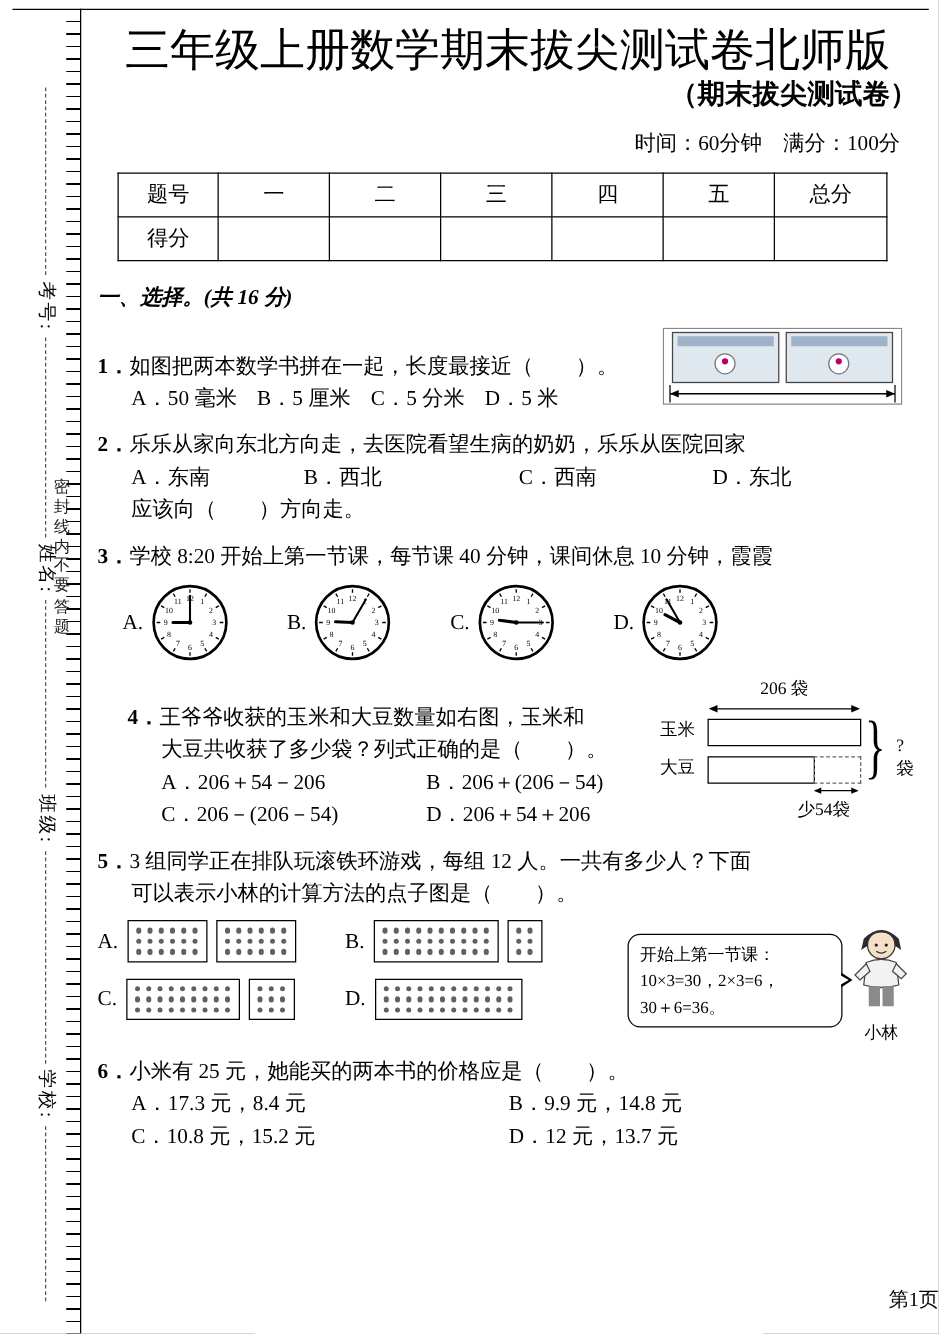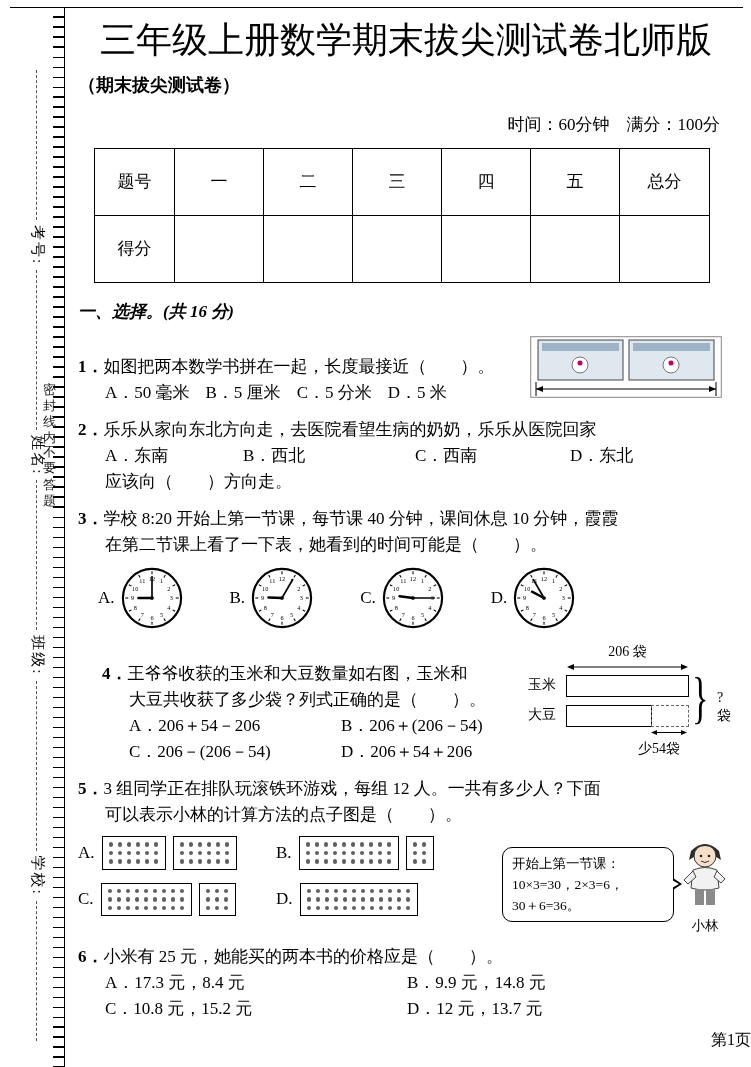--- a/index.html
+++ b/index.html
@@ -13,25 +13,25 @@
       background:repeating-linear-gradient(to bottom,transparent 0,transparent 8.5px,#000 8.5px,#000 10px);}
   .seal-text{position:absolute;left:47px;top:65px;width:950px;transform:rotate(90deg);
       transform-origin:0 0;white-space:nowrap;font-size:15px;letter-spacing:2px;}
   .dash{display:inline-block;height:0;border-top:1.3px dashed #555;vertical-align:middle;margin:0 5px;}
   .seal-warning{position:absolute;left:40px;top:372px;writing-mode:vertical-rl;text-orientation:upright;
       letter-spacing:16px;font-size:13px;color:#222;}
 
   
   .main{position:absolute;left:78px;top:14px;width:656px;font-size:17px;line-height:26px;}
   .title{font-size:36px;line-height:44px;font-weight:normal;text-align:center;white-space:nowrap;margin-top:4px;}
-  .subtitle{font-size:18px;font-weight:bold;text-align:left;margin-top:10px;}
+  .subtitle{font-size:22px;font-weight:bold;text-align:right;}
   .meta{text-align:right;padding-right:14px;margin-top:14px;}
 
   table.score{border-collapse:collapse;margin:10px 0 0 16px;}
-  table.score td{border:1.7px solid #000;height:34px;text-align:center;font-size:17px;padding:16px;}
+  table.score td{border:1.7px solid #000;height:34px;text-align:center;font-size:17px;padding:0;}
 
   .sec-head{font-size:17px;font-weight:bold;margin-top:16px;font-style:italic;}
   .q{margin-top:11px;align-items:flex-end;}
   .qnum{font-weight:bold;}
   .ln{white-space:nowrap;}
   .indent{margin-left:27px;}
   .ob{display:inline-block;}
 
   
   .q1row{display:flex;}
@@ -174,21 +174,20 @@
       <div class="indent ln">
         <span class="ob" style="width:138px">A．东南</span><span class="ob" style="width:172px">B．西北</span><span class="ob" style="width:155px">C．西南</span><span class="ob">D．东北</span>
       </div>
       <div class="indent ln">应该向（　　）方向走。</div>
     </div>
 
     <div class="q">
       <div class="ln">
         <span class="qnum">3．</span><span>学校 8:20 开始上第一节课，每节课 40 分钟，课间休息 10 分钟，霞霞</span>
       </div>
-      <div class="indent ln">在第二节课上看了一下表，她看到的时间可能是（　　）。</div>
       <div class="clocks">
         <div class="clockitem">
           <span>A.</span>
           <svg width="64" height="64" viewBox="0 0 66 66">
               <circle cx="33" cy="33" r="30" fill="#fff" stroke="#000" stroke-width="2.2"></circle>
               <line x1="33" y1="5.5" x2="33" y2="8.5" stroke="#000" stroke-width="1.1"></line>
               <text x="33" y="15.3" text-anchor="middle" font-size="6.5" font-family="Liberation Serif, serif">12</text>
               <line x1="46.75" y1="9.184301395927935" x2="45.25" y2="11.782377607281251" stroke="#000" stroke-width="1.1"></line>
               <text x="43" y="17.979491924311226" text-anchor="middle" font-size="6.5" font-family="Liberation Serif, serif">1</text>
               <line x1="56.81569860407206" y1="19.249999999999996" x2="54.217622392718745" y2="20.749999999999996" stroke="#000" stroke-width="1.1"></line>

